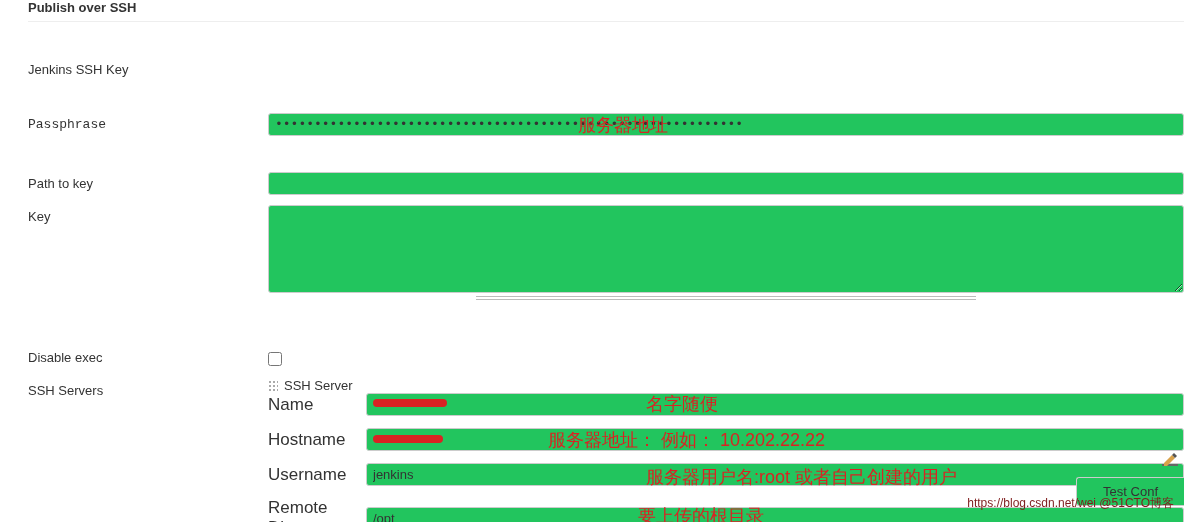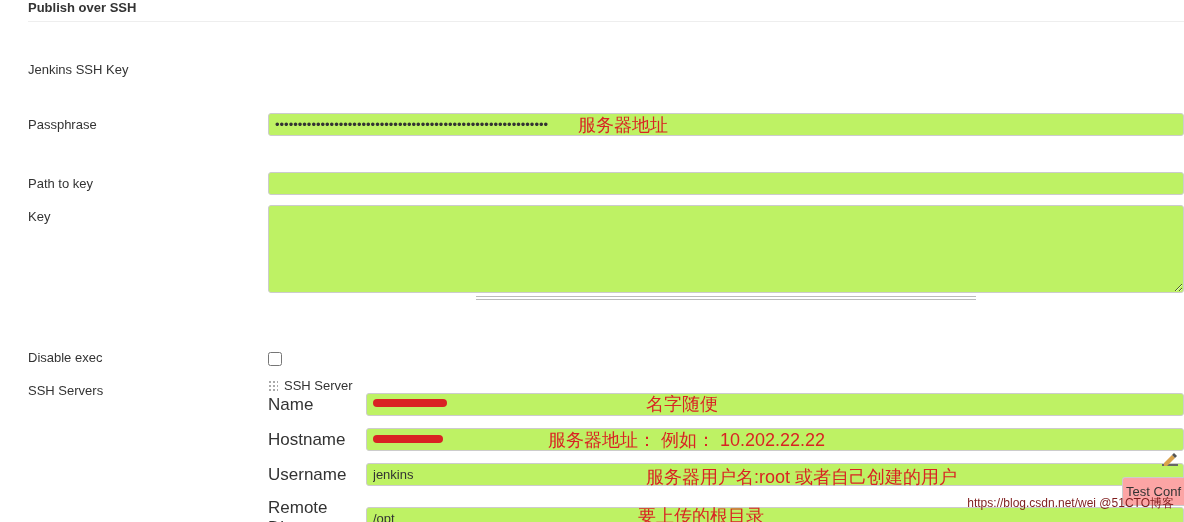--- a/index.html
+++ b/index.html
@@ -41,21 +41,21 @@
     .form-input-wrap {
       flex: 1;
     }
     input[type="text"], input[type="password"], textarea {
       width: 100%;
       border: 1px solid #ccc;
       border-radius: 3px;
       padding: 3px 6px;
       font-size: 13px;
       color: #333;
-      background: #bef264;
+      background: #22c55e;
       font-family: inherit;
     }
     textarea {
       height: 88px;
       resize: vertical;
     }
     .textarea-handle {
       width: 500px;
       height: 4px;
       margin: 0 auto;
@@ -135,25 +135,25 @@
       gap: 10px;
     }
     .pencil-icon {
       width: 16px;
       height: 14px;
       margin-right: 6px;
     }
     .pencil-body { fill: #d9a24a; }
     .pencil-tip { fill: #555; }
     .test-btn {
-      background: #fca5a5;
+      background: #22c55e;
       border: 1px solid #ccc;
       border-right: none;
       border-radius: 3px 0 0 3px;
-      padding: 6px 3px;
+      padding: 6px 26px;
       font-size: 13px;
       cursor: pointer;
       color: #333;
     }
     .watermark {
       position: absolute;
       right: 10px;
       bottom: 10px;
       font-size: 12px;
       color: #7f1d1d;
@@ -166,21 +166,21 @@
 <div class="top-partial"></div>
 
 <div class="section-title">Publish over SSH</div>
 
 <hr class="hr-sep">
 
 <div class="form-row row-spacing-md">
   <div class="form-label">Jenkins SSH Key</div>
 </div>
 
-<div class="form-row row-spacing-md" style="position:relative;">
+<div class="form-row row-spacing-md" style="position:relative;font-family:Liberation Mono, monospace;">
   <div class="form-label">Passphrase</div>
   <div class="form-input-wrap">
     <input type="password" value="••••••••••••••••••••••••••••••••••••••••••••••••••••••••••••" style="">
   </div>
   <div class="annotation" style="left:578px; top:0px;">服务器地址</div>
 </div>
 
 <div class="form-row row-spacing-md">
   <div class="form-label">Path to key</div>
   <div class="form-input-wrap">

